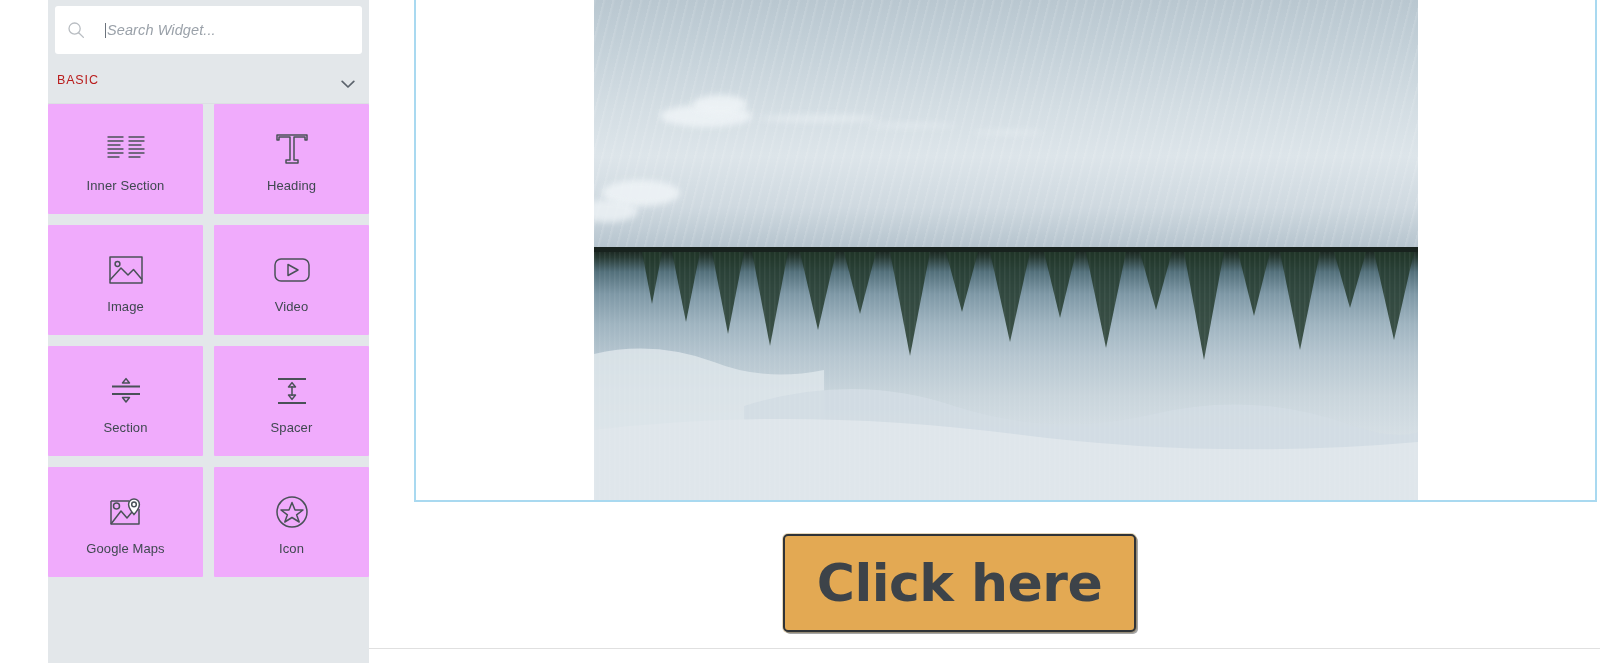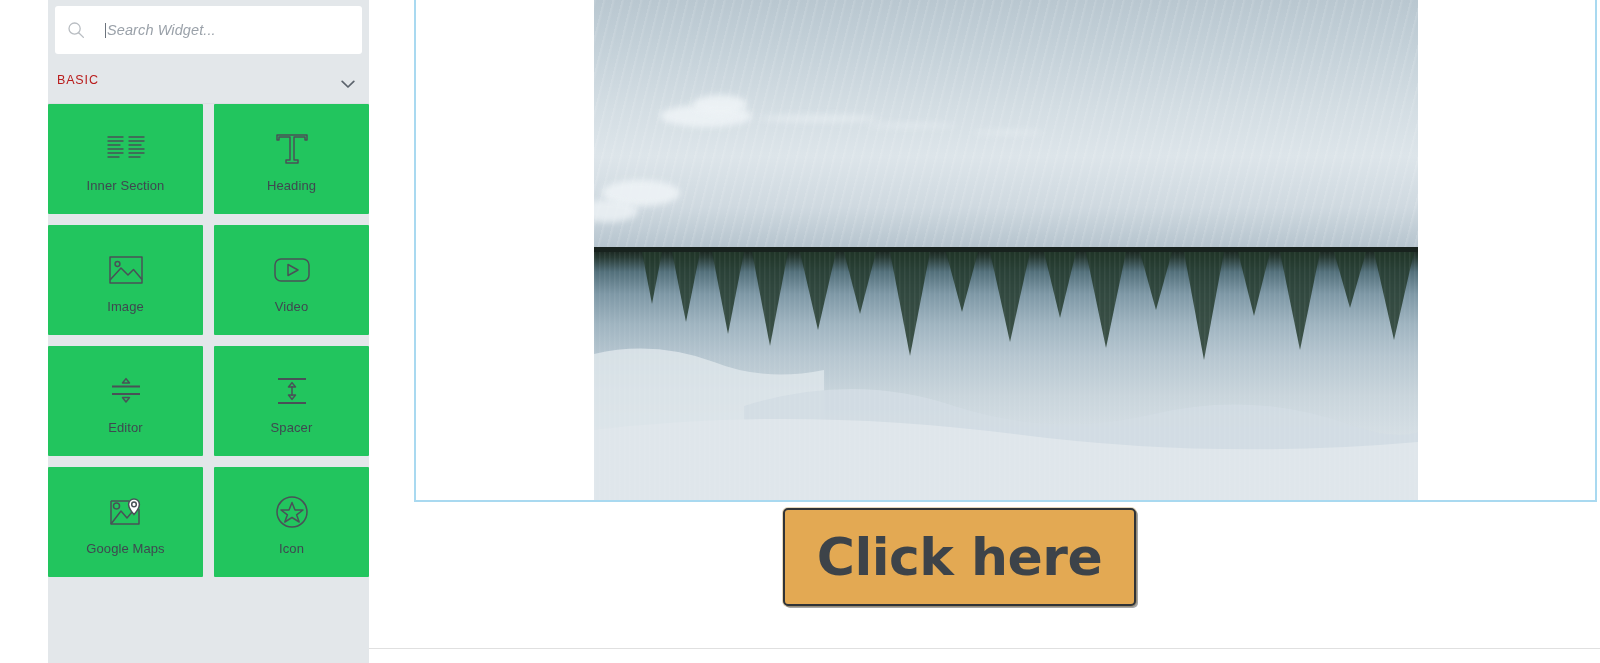--- a/index.html
+++ b/index.html
@@ -66,21 +66,21 @@
   #section-chevron { width: 14px; height: 9px; }
 
   #widget-grid {
     display: grid;
     grid-template-columns: 1fr 1fr;
     gap: 11px;
     padding: 0 0 0 0;
     background: #e3e7ea;
   }
   .widget-card {
-    background: #22c55e;
+    background: #f0abfc;
     height: 110px;
     display: flex;
     flex-direction: column;
     align-items: center;
     justify-content: center;
     cursor: move;
     border-radius: 1px;
     user-select: none;
   }
   .widget-icon {
@@ -147,21 +147,21 @@
     background: repeating-linear-gradient(90deg, rgba(255,255,255,.055) 0px, rgba(255,255,255,.055) 1px, rgba(0,0,0,0) 2px, rgba(0,0,0,0) 5px);
   }
   .shorelinetop {
     position: absolute; left: 0; top: 49.4%; width: 100%; height: 1.6%;
     background: #18221e;
   }
 
   
   #button-widget {
     position: absolute;
-    left: 414px; top: 502px;
+    left: 414px; top: 528px;
     width: 353px; height: 110px;
     display: flex; align-items: center; justify-content: center;
   }
   #cta-button {
     width: 353px; height: 98px;
     background: #e3a953;
     border: 2px solid #2f3337;
     border-radius: 5px;
     box-shadow: 2px 2px 0 rgba(0,0,0,.35), 0 0 0 1px rgba(180,140,60,.35);
     display: flex; align-items: center; justify-content: center;
@@ -265,21 +265,21 @@
 
       <div class="widget-card">
         <span class="widget-icon">
           <svg width="38" height="32" viewBox="0 0 38 32" fill="none" stroke="#495157" stroke-width="1.5" stroke-linejoin="round">
             <path d="M15.5 8 L19 3.6 L22.5 8 Z"></path>
             <line x1="5" y1="11.5" x2="33" y2="11.5" stroke-width="2"></line>
             <line x1="5" y1="19" x2="33" y2="19" stroke-width="2"></line>
             <path d="M15.5 22.5 L19 27 L22.5 22.5 Z"></path>
           </svg>
         </span>
-        <span class="widget-label">Editor</span>
+        <span class="widget-label">Section</span>
       </div>
 
       <div class="widget-card">
         <span class="widget-icon">
           <svg width="34" height="32" viewBox="0 0 34 32" fill="none" stroke="#495157" stroke-width="1.5" stroke-linejoin="round">
             <line x1="3" y1="4" x2="31" y2="4" stroke-width="2"></line>
             <line x1="3" y1="28" x2="31" y2="28" stroke-width="2"></line>
             <path d="M13.5 12 L17 7.6 L20.5 12 Z"></path>
             <line x1="17" y1="11" x2="17" y2="21"></line>
             <path d="M13.5 20 L17 24.4 L20.5 20 Z"></path>

